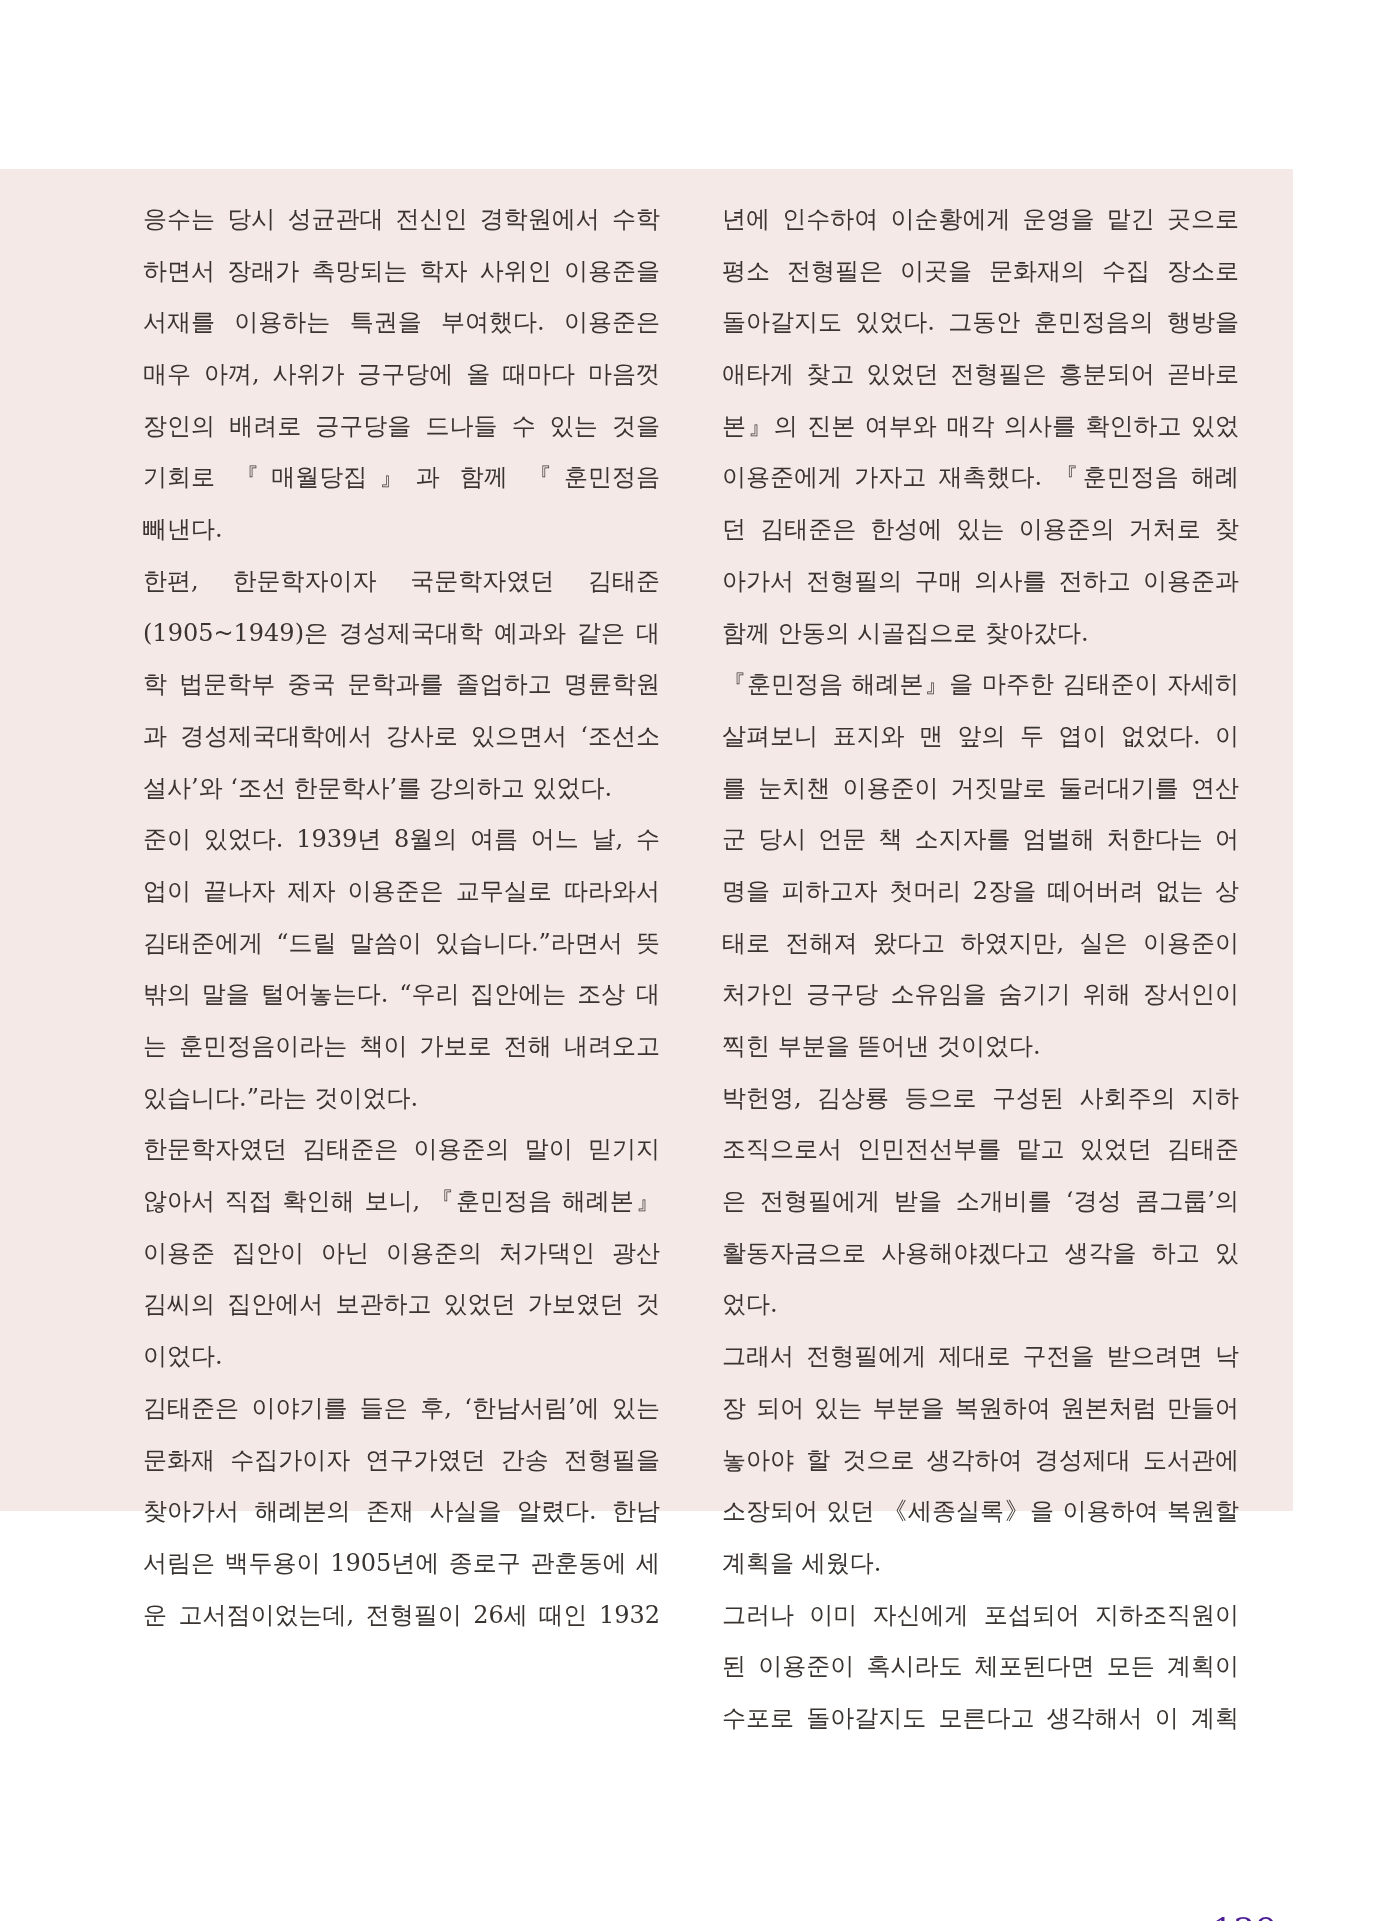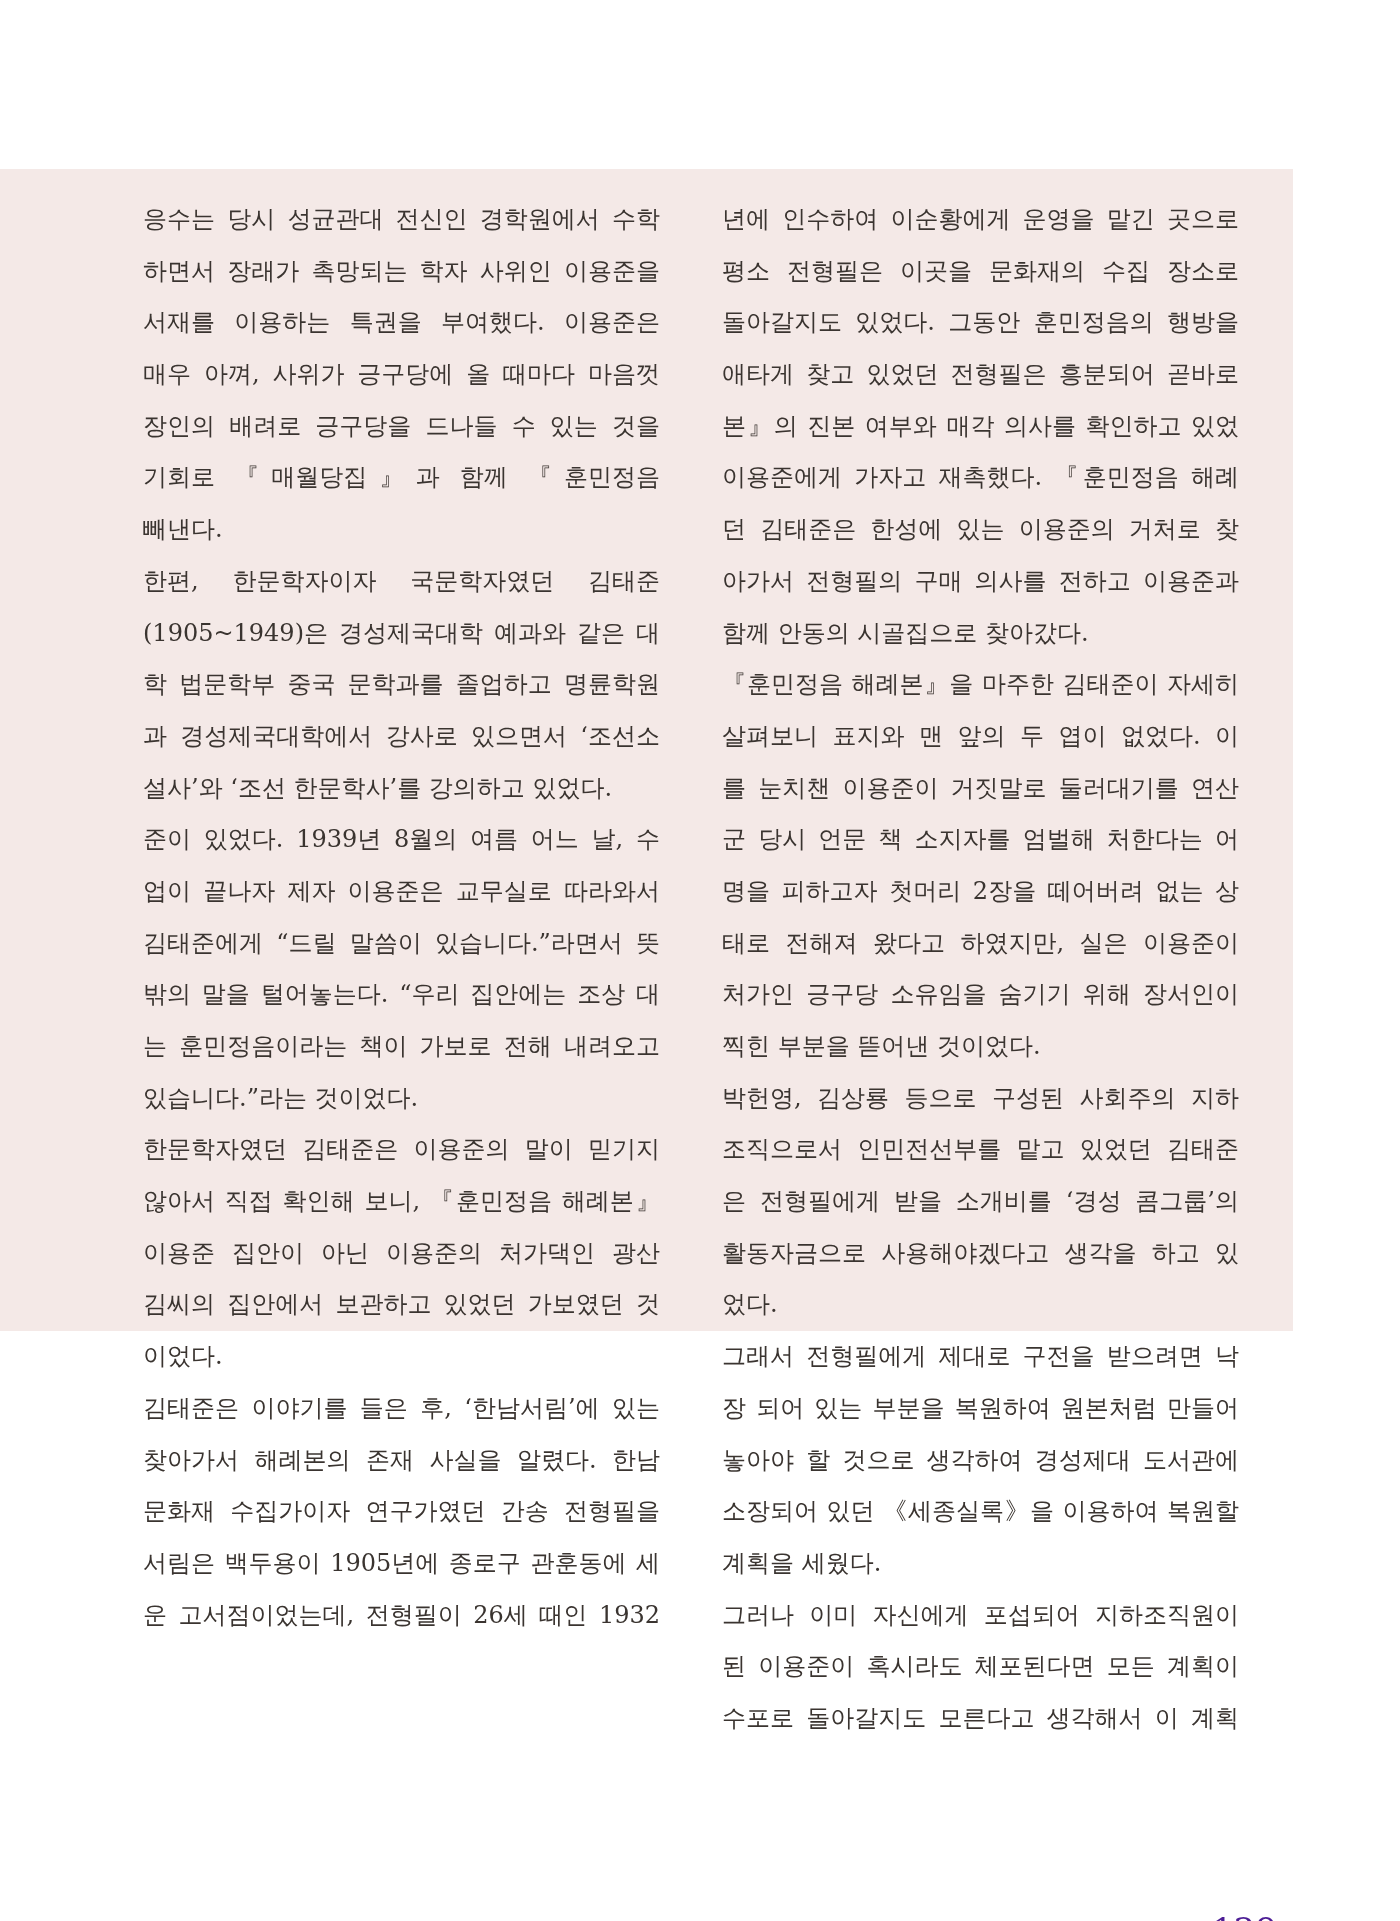--- a/index.html
+++ b/index.html
@@ -12,21 +12,21 @@
     height: 1921px;
     position: relative;
     font-family: "DejaVu Serif", serif;
     overflow: hidden;
   }
   .article-panel {
     position: absolute;
     left: 0;
     top: 169px;
     width: 1293px;
-    height: 1162px;
+    height: 1342px;
     background: #f4e9e7;
   }
   .columns {
     position: absolute;
     left: 143px;
     top: 25px;
     display: flex;
     column-gap: 62px;
   }
   .col {
@@ -85,22 +85,22 @@
         <div class="line stretch">김태준에게 “드릴 말씀이 있습니다.”라면서 뜻</div>
         <div class="line stretch">밖의 말을 털어놓는다. “우리 집안에는 조상 대</div>
         <div class="line stretch">는 훈민정음이라는 책이 가보로 전해 내려오고</div>
         <div class="line endline">있습니다.”라는 것이었다.</div>
         <div class="line stretch">한문학자였던 김태준은 이용준의 말이 믿기지</div>
         <div class="line stretch">않아서 직접 확인해 보니, 『훈민정음 해례본』은</div>
         <div class="line stretch">이용준 집안이 아닌 이용준의 처가댁인 광산</div>
         <div class="line stretch">김씨의 집안에서 보관하고 있었던 가보였던 것</div>
         <div class="line endline">이었다.</div>
         <div class="line stretch">김태준은 이야기를 들은 후, ‘한남서림’에 있는</div>
+        <div class="line stretch">문화재 수집가이자 연구가였던 간송 전형필을</div>
         <div class="line stretch">찾아가서 해례본의 존재 사실을 알렸다. 한남</div>
-        <div class="line stretch">문화재 수집가이자 연구가였던 간송 전형필을</div>
         <div class="line stretch">서림은 백두용이 1905년에 종로구 관훈동에 세</div>
         <div class="line stretch">운 고서점이었는데, 전형필이 26세 때인 1932</div>
       </div>
     <div class="col">
         <div class="line stretch">년에 인수하여 이순황에게 운영을 맡긴 곳으로</div>
         <div class="line stretch">평소 전형필은 이곳을 문화재의 수집 장소로</div>
         <div class="line stretch">돌아갈지도 있었다. 그동안 훈민정음의 행방을</div>
         <div class="line stretch">애타게 찾고 있었던 전형필은 흥분되어 곧바로</div>
         <div class="line stretch">본』의 진본 여부와 매각 의사를 확인하고 있었</div>
         <div class="line stretch">이용준에게 가자고 재촉했다. 『훈민정음 해례</div>

